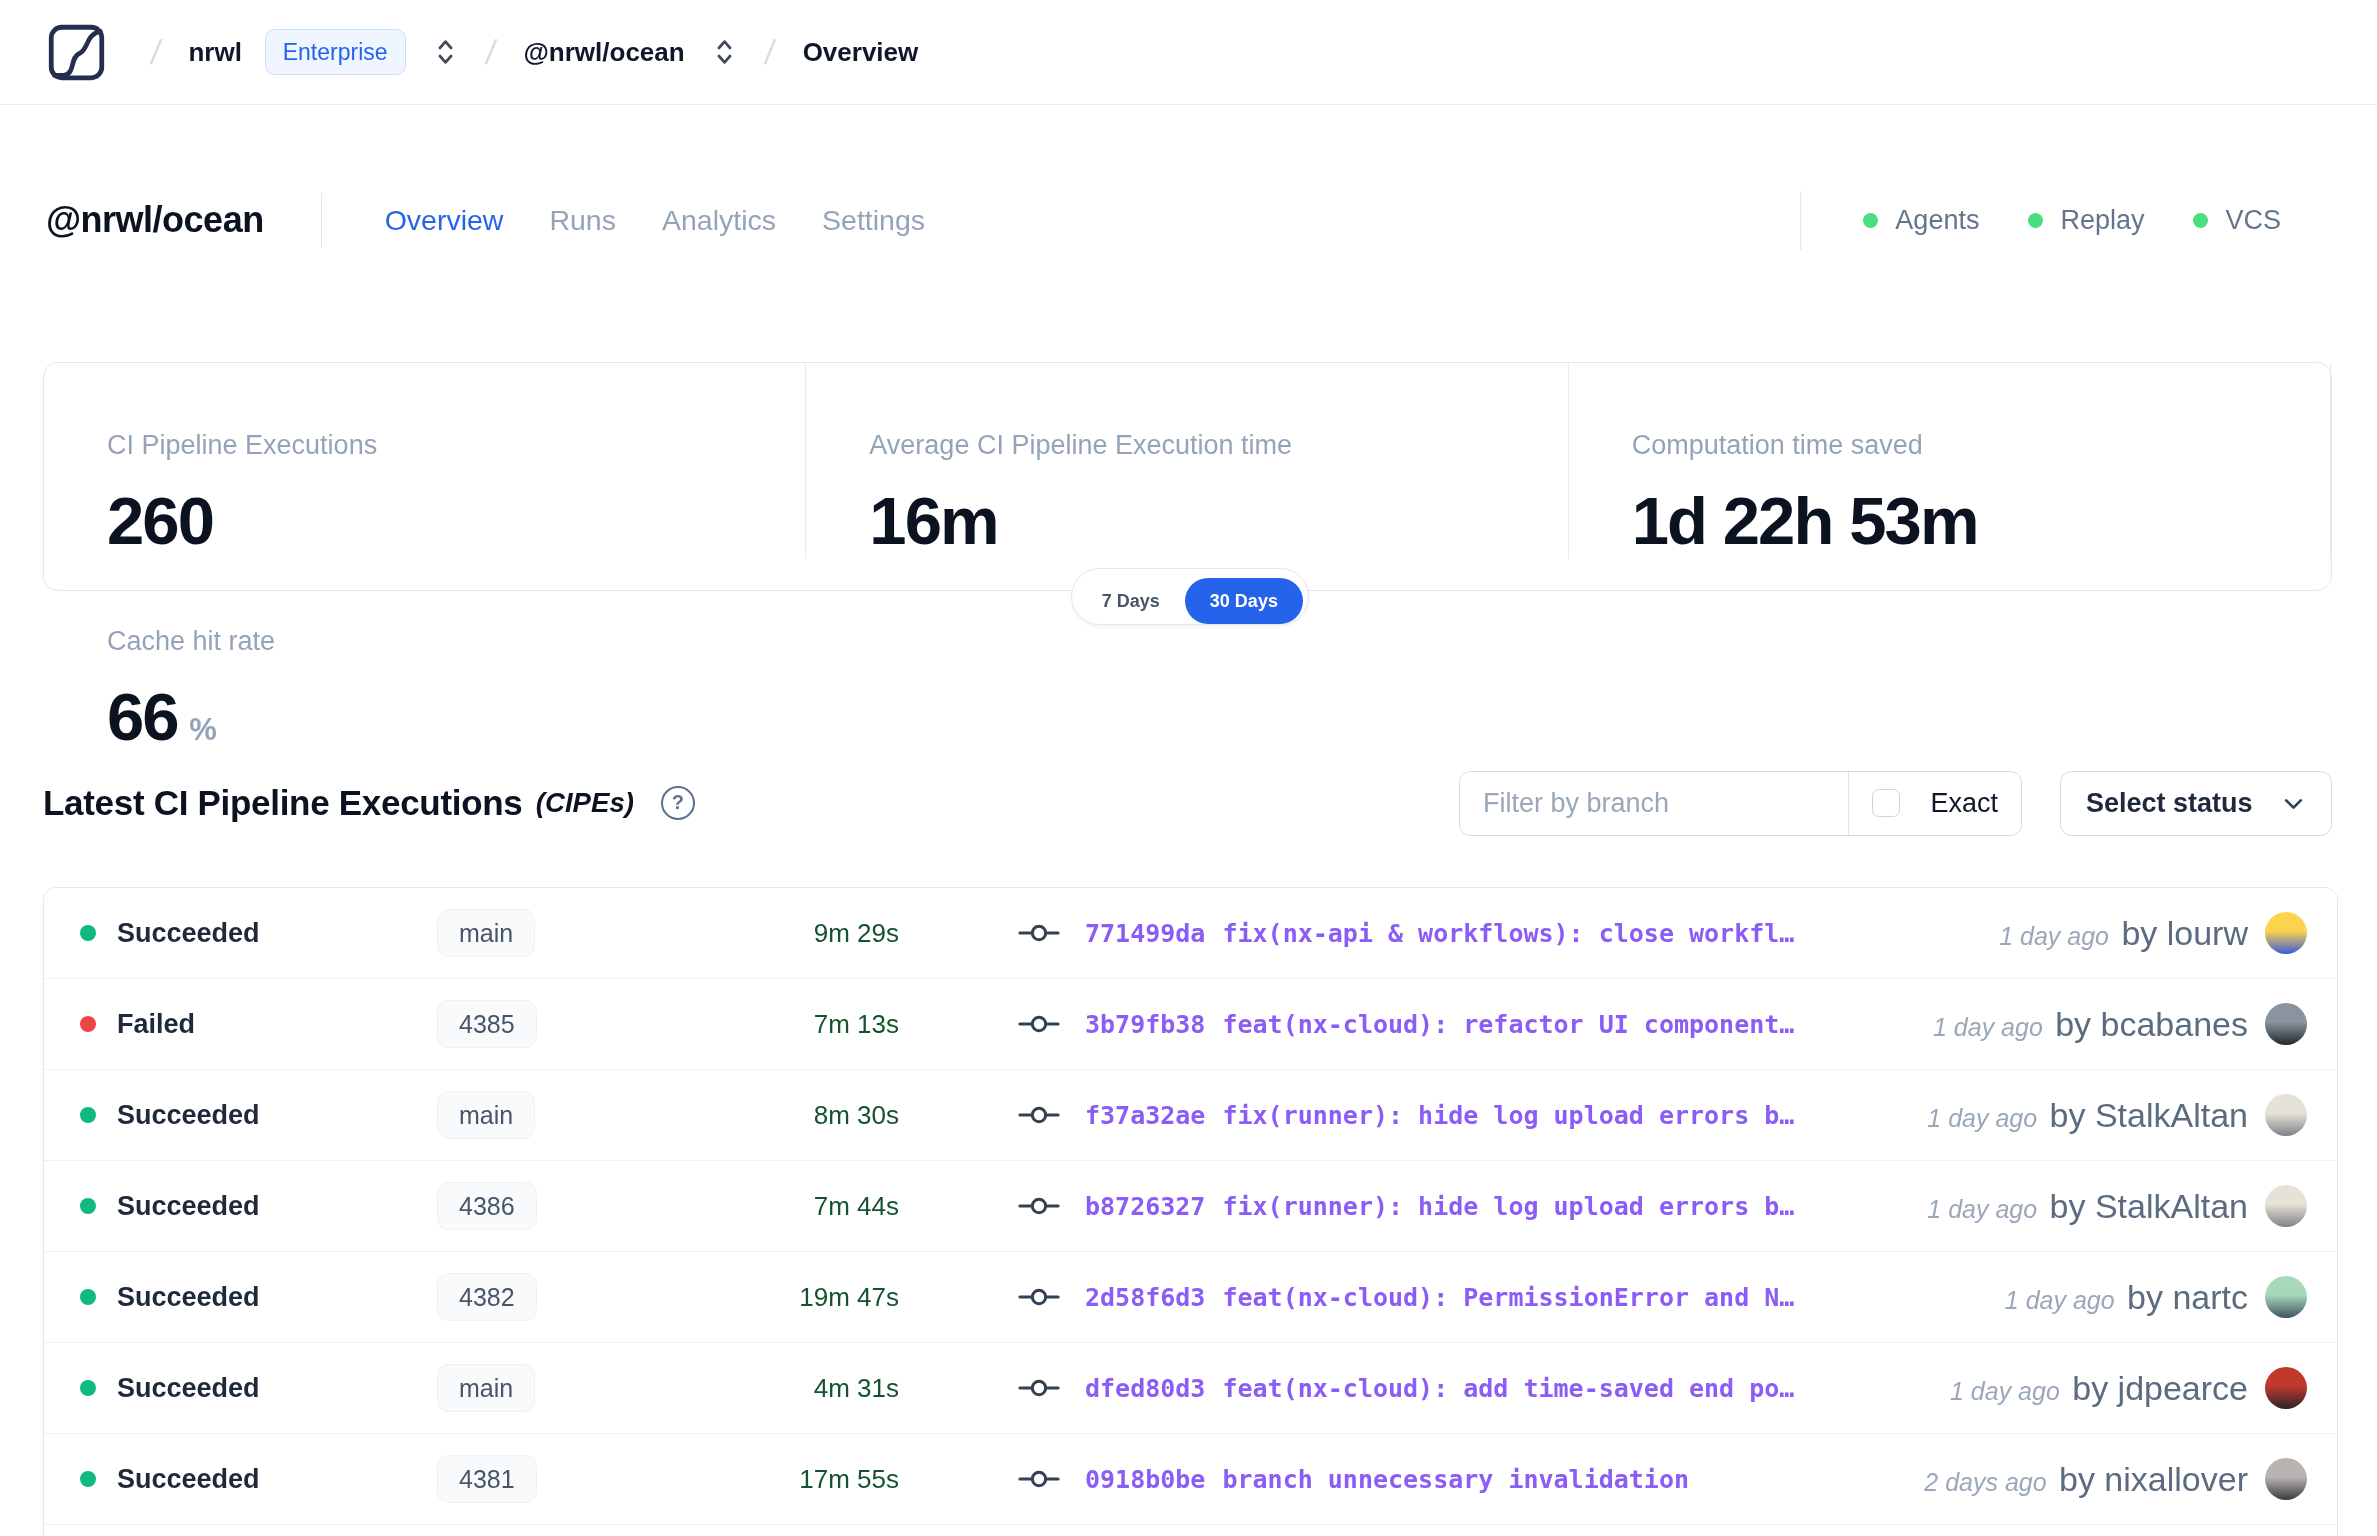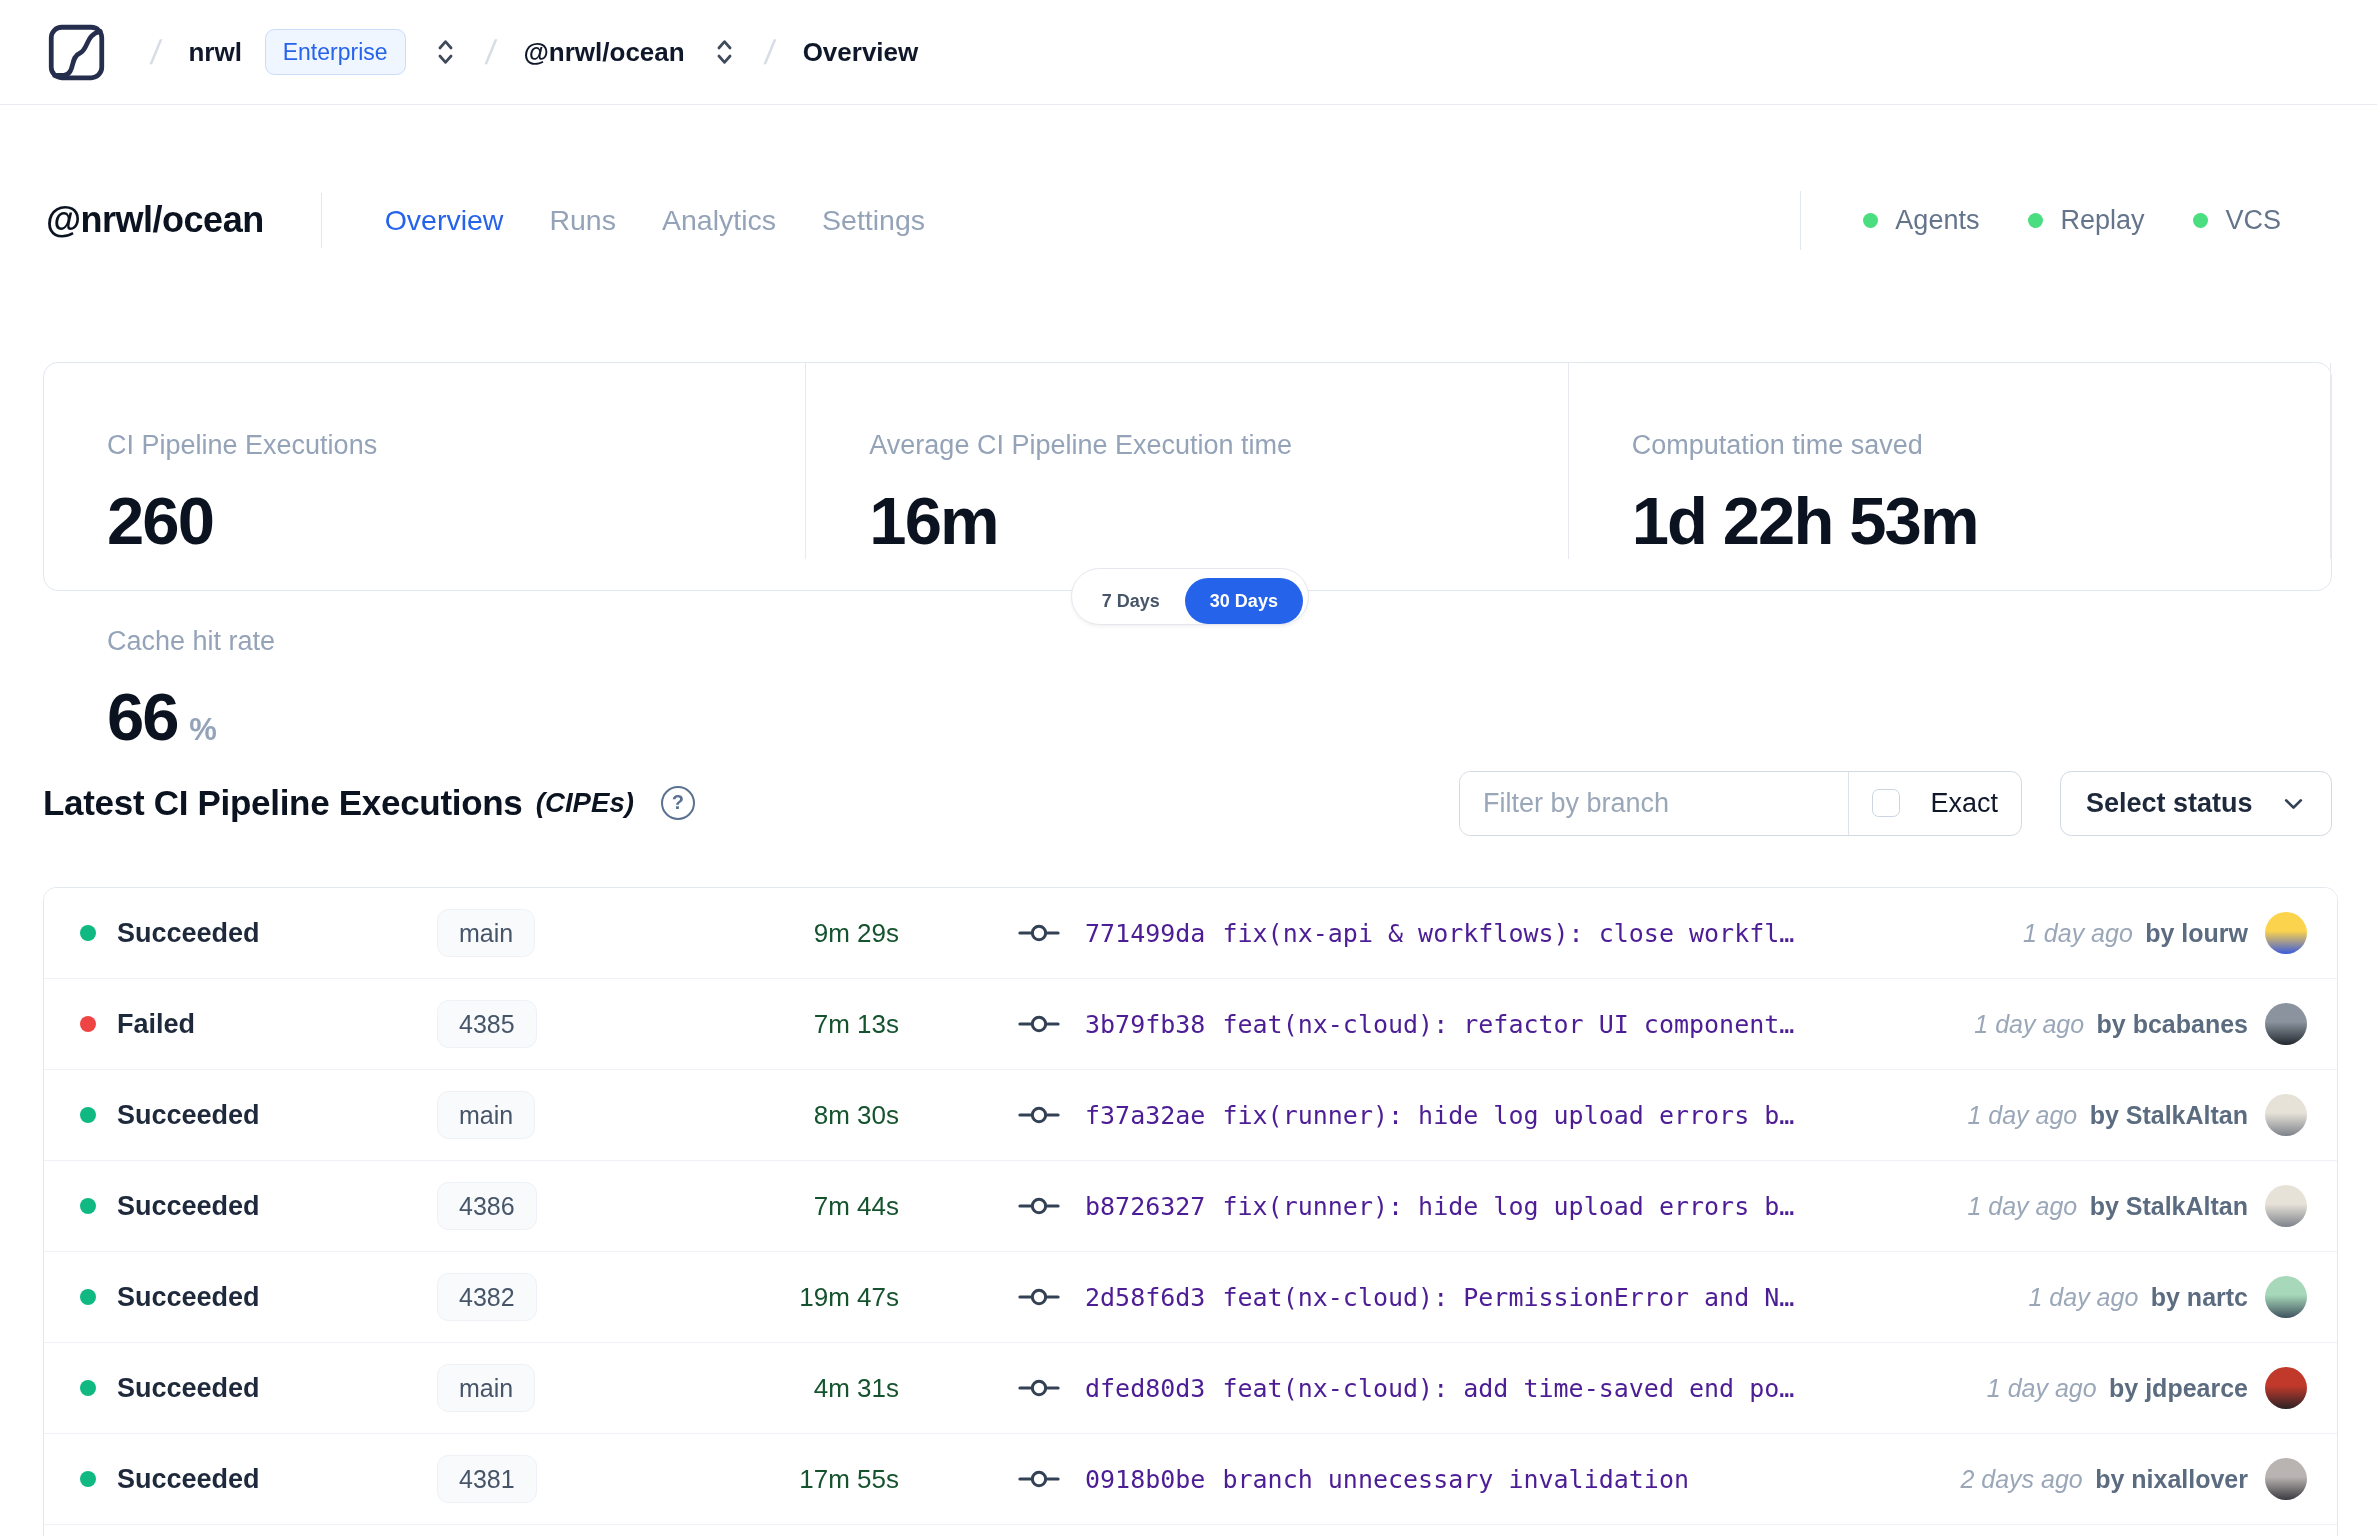--- a/index.html
+++ b/index.html
@@ -125,26 +125,26 @@
   .row-status { width:320px; font-size:27px; font-weight:600; color:#1e293b; }
   .branch-col { width:219px; }
   .branch-badge {
     display:inline-block; padding:8.6px 21px; font-size:25px; font-weight:500; color:#475569;
     background:#f8fafc; border:1px solid #eef1f5; border-radius:11.4px; cursor:pointer;
   }
   .row-duration { width:243px; text-align:right; font-size:26px; color:#14532d; }
   .commit-icon { width:42px; height:24px; margin-left:119px; flex:0 0 auto; }
   .commit-text {
     margin-left:25px; font-family:"DejaVu Sans Mono", monospace; font-size:25px;
-    color:#4c1d95; white-space:nowrap; cursor:pointer;
+    color:#8b5cf6; white-space:nowrap; cursor:pointer;font-weight:bold;
   }
   .commit-text .hash { margin-right:17px; }
   .row-meta { margin-left:auto; display:flex; align-items:baseline; gap:12.4px; white-space:nowrap; }
   .row-time { font-size:25px; font-style:italic; color:#9aa7b8; }
-  .row-author { font-size:25px; font-weight:700; color:#5b6b80; }
+  .row-author { font-size:34px; font-weight:400; color:#5b6b80; }
   .row-avatar { width:42px; height:42px; border-radius:50%; margin-left:17px; flex:0 0 auto; cursor:pointer; }
 </style>
 </head>
 <body>
 
 <div class="navbar">
   <div class="crumbs">
     <svg class="logo" viewBox="0 0 64 64" fill="none">
       <rect x="5.5" y="5.5" width="53" height="53" rx="11" stroke="#252e4d" stroke-width="5"></rect>
       <path d="M9 56 L19 56 C31 54 25 37 35 33 C45 29 41 13 57 10" stroke="#252e4d" stroke-width="5" stroke-linecap="round" fill="none"></path>

